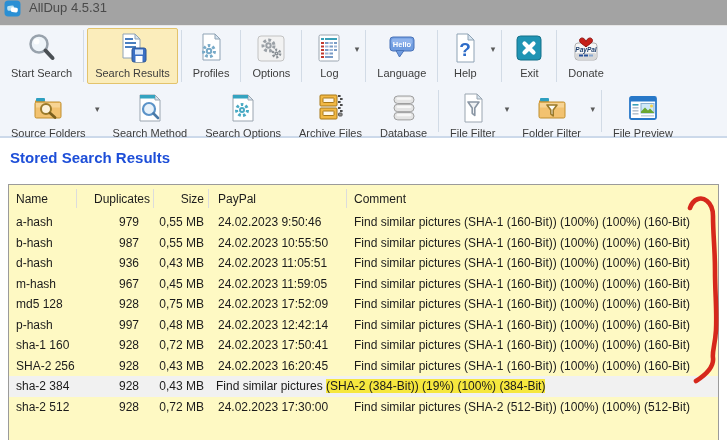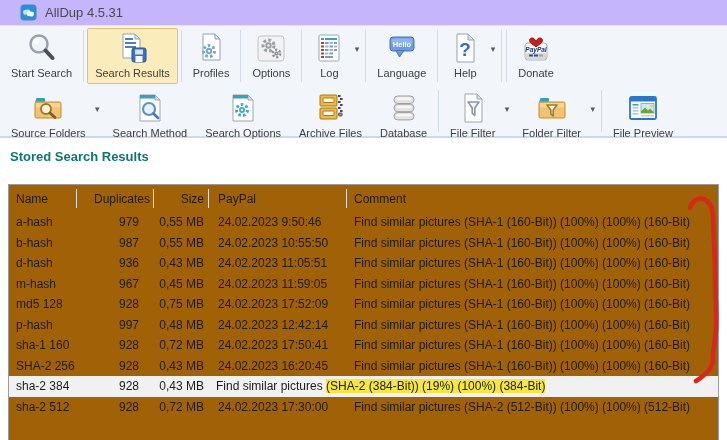--- a/index.html
+++ b/index.html
@@ -4,22 +4,22 @@
 <style>
   html,body{margin:0;padding:0;}
   body{
     width:727px;height:440px;position:relative;overflow:hidden;
     background:#ffffff;font-family:"Liberation Sans", sans-serif;
     -webkit-font-smoothing:antialiased;
   }
   
   .titlebar{
     position:absolute;left:0;top:0;width:727px;height:26px;
-    background:#c4b5fd;border-bottom:1px solid #e7e7e7;
-    display:flex;align-items:center;padding-left:20px;box-sizing:border-box;gap:8px;
+    background:#a3a3a3;border-bottom:1px solid #e7e7e7;
+    display:flex;align-items:flex-start;padding-left:4px;box-sizing:border-box;gap:8px;
   }
   .titlebar .app-ico{width:17px;height:17px;flex:0 0 auto;display:flex;}
   .titlebar .ttl{font-size:13px;color:#4a4a4a;}
   
   .toolbar{
     position:absolute;left:0;right:0;background:#f2f5fa;
     display:flex;align-items:stretch;padding-left:2px;box-sizing:border-box;
   }
   .tb1{top:26px;height:60px;}
   .tb2{top:86px;height:52px;border-bottom:2px solid #ccd9ea;}
@@ -32,26 +32,26 @@
   .tb-btn.active{background:#fbedbb;border-color:#e3c36c;}
   .tb-icon{width:32px;height:32px;display:flex;align-items:flex-start;justify-content:center;}
   .tb-icon svg{width:32px;height:32px;}
   .tb-label{font-size:11px;color:#3d3d3d;white-space:nowrap;margin-top:3px;line-height:13px;}
   .tb-arrow{
     position:absolute;right:2px;top:16px;font-size:9px;color:#5a5a5a;line-height:9px;
   }
   .tb-sep{width:1px;background:#d2dbe6;margin:4px 2px;flex:0 0 auto;}
   
   .heading{
-    position:absolute;left:10px;top:149px;font-size:13px;font-weight:bold;color:#0f766e;
+    position:absolute;left:10px;top:149px;font-size:15px;font-weight:bold;color:#1d4ed8;
   }
   
   .table{
     position:absolute;left:8px;top:184px;width:709px;height:256px;
-    border:1px solid #9b9b9b;border-bottom:none;background:#a16207;
+    border:1px solid #9b9b9b;border-bottom:none;background:#fef9c3;
     font-size:12px;color:#1b1b1b;overflow:hidden;box-sizing:content-box;
   }
   .thead{
     display:grid;grid-template-columns:67px 77px 55px 138px 1fr;
     height:27px;align-items:center;position:relative;
   }
   .hsep{position:absolute;top:4px;bottom:4px;width:1px;background:#dcdcdc;}
   .hsep.s1{left:67px;} .hsep.s2{left:144px;} .hsep.s3{left:199px;} .hsep.s4{left:337px;}
   .trow{
     display:grid;grid-template-columns:67px 77px 55px 138px 1fr;
@@ -182,20 +182,29 @@
         <svg viewBox="0 0 32 32">
           <path d="M8 2 h11 l6 6 v22 h-17 z" fill="#ffffff" stroke="#8fa3b5"></path>
           <path d="M19 2 l6 6 h-6 z" fill="#d6e4f0" stroke="#8fa3b5"></path>
           <text x="16" y="24" text-anchor="middle" font-size="19" font-weight="bold" fill="#2e6cc8" font-family="inherit">?</text>
         </svg>
       </span>
       <span class="tb-label">Help</span>
       <span class="tb-arrow">▾</span>
     </div>
     <div class="tb-sep"></div>
+    <div class="tb-btn">
+      <span class="tb-icon">
+        <svg viewBox="0 0 32 32">
+          <rect x="4" y="4" width="24" height="24" rx="3.5" fill="#2094b4" stroke="#137089"></rect>
+          <path d="M11.5 11.5 L20.5 20.5 M20.5 11.5 L11.5 20.5" stroke="#ffffff" stroke-width="4.2" stroke-linecap="round"></path>
+        </svg>
+      </span>
+      <span class="tb-label">Exit</span>
+    </div>
     <div class="tb-sep"></div>
     <div class="tb-btn">
       <span class="tb-icon">
         <svg viewBox="0 0 32 32">
           <rect x="5" y="11" width="22" height="17" rx="3" fill="#f6f6f6" stroke="#b0b0b0"></rect>
           <rect x="5.5" y="21" width="21" height="6.5" rx="2.5" fill="#d8d8d8"></rect>
           <rect x="9" y="22.5" width="4" height="2" fill="#28529c"></rect>
           <rect x="14" y="22.5" width="4" height="2" fill="#28529c"></rect>
           <rect x="19" y="22.5" width="4" height="2" fill="#88a8d0"></rect>
           <text x="16" y="19.5" text-anchor="middle" font-size="6.5" font-weight="bold" font-style="italic" fill="#1c3e6e" font-family="inherit">PayPal</text>

